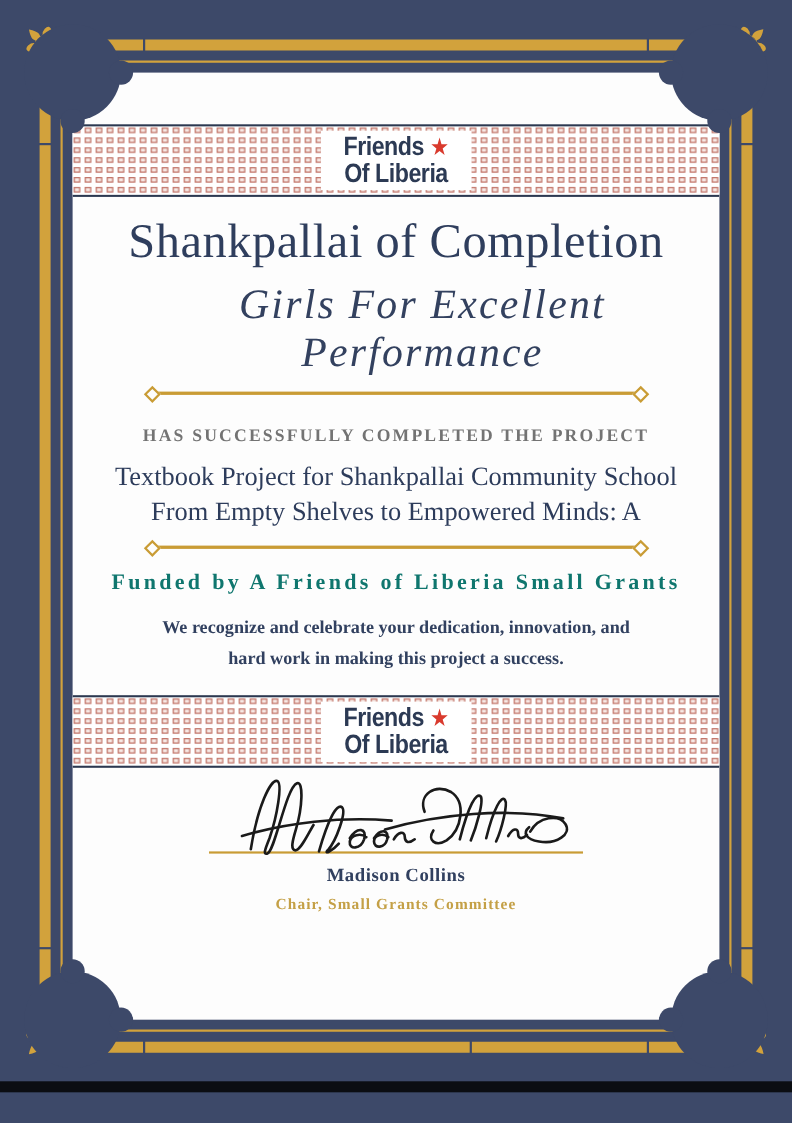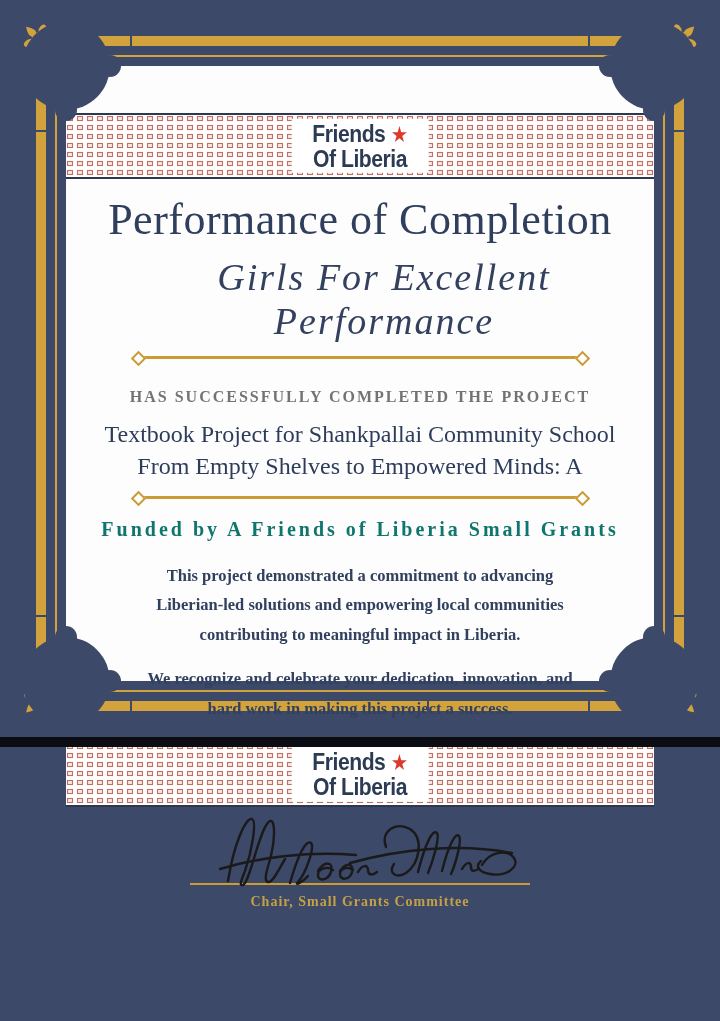--- a/index.html
+++ b/index.html
@@ -1,17 +1,17 @@
 <!DOCTYPE html>
 <html><head>
 <meta charset="utf-8">
 <style>
   html,body{margin:0;padding:0;}
   body{width:720px;height:1021px;background:#3d4969;font-family:"Liberation Serif",serif;overflow:hidden;}
-  .stage{position:relative;width:720px;height:747px;background:#3d4969;}
+  .stage{position:relative;width:720px;height:993px;background:#3d4969;}
 
   
   .frame-thick{position:absolute;left:36px;top:36px;right:36px;bottom:36px;
     border:10px solid #d2a23c;border-radius:62px;}
   .frame-thin{position:absolute;left:55px;top:55px;right:55px;bottom:55px;
     border:2px solid #d2a23c;border-radius:46px;}
   .content{position:absolute;left:66px;top:66px;right:66px;bottom:66px;background:#fdfdfd;
     text-align:center;}
   .tick{position:absolute;background:#3d4969;}
   .tick.v{width:2px;height:12px;}
@@ -102,21 +102,21 @@
       </svg>
       <div class="logo-box">
         <div class="logo-text">
           <span>Friends</span>
           <span class="logo-star">★</span><br>
           <span>Of Liberia</span>
         </div>
       </div>
     </div>
 
-    <div class="title">Performance of Completion</div>
+    <div class="title">Shankpallai of Completion</div>
 
 
     <div class="recipient">Girls For Excellent Performance</div>
 
     <div class="divider">
       <div class="line"></div>
         <div class="dia l"></div>
         <div class="dia r"></div>
     </div>
 
@@ -128,25 +128,20 @@
     </div>
 
     <div class="divider">
       <div class="line"></div>
         <div class="dia l"></div>
         <div class="dia r"></div>
     </div>
 
     <div class="funded">Funded by A Friends of Liberia Small Grants</div>
 
-    <div class="para">
-      <div>This project demonstrated a commitment to advancing</div>
-      <div>Liberian-led solutions and empowering local communities</div>
-      <div>contributing to meaningful impact in Liberia.</div>
-    </div>
 
     <div class="para second">
       <div>We recognize and celebrate your dedication, innovation, and</div>
       <div>hard work in making this project a success.</div>
     </div>
 
     <div class="band lower">
       <svg class="pattern">
         <defs>
           <pattern id="sq2" width="10" height="9" patternUnits="userSpaceOnUse">
@@ -176,20 +171,21 @@
         <path d="M196,38 C190,22 206,12 220,20 C234,29 230,54 216,64 C206,70 198,64 204,55"></path>
         <path d="M228,63 C236,32 243,20 247,24 C250,28 243,52 238,64"></path>
         <path d="M252,62 C259,34 266,23 269,27 C272,31 266,54 261,65"></path>
         <path d="M272,60 c4,-7 9,-8 9,-2 c0,5 4,5 8,1"></path>
         <path d="M292,56 C300,42 318,40 324,49 C330,58 316,68 300,65 C288,63 285,57 291,52"></path>
         <path d="M160,54 C210,40 270,34 322,44"></path>
       </svg>
       <div class="sig-line"></div>
     </div>
 
+    <div class="signer-name">Madison Collins</div>
     <div class="signer-role">Chair, Small Grants Committee</div>
 
   </div>
 
   <div class="scoop" style="left:22px;top:22px;"></div>
   <div class="scoop" style="right:22px;top:22px;"></div>
   <div class="scoop" style="left:22px;bottom:22px;"></div>
   <div class="scoop" style="right:22px;bottom:22px;"></div>
   <div class="bump" style="left:99px;top:55px;"></div>
   <div class="bump" style="left:55px;top:99px;"></div>

